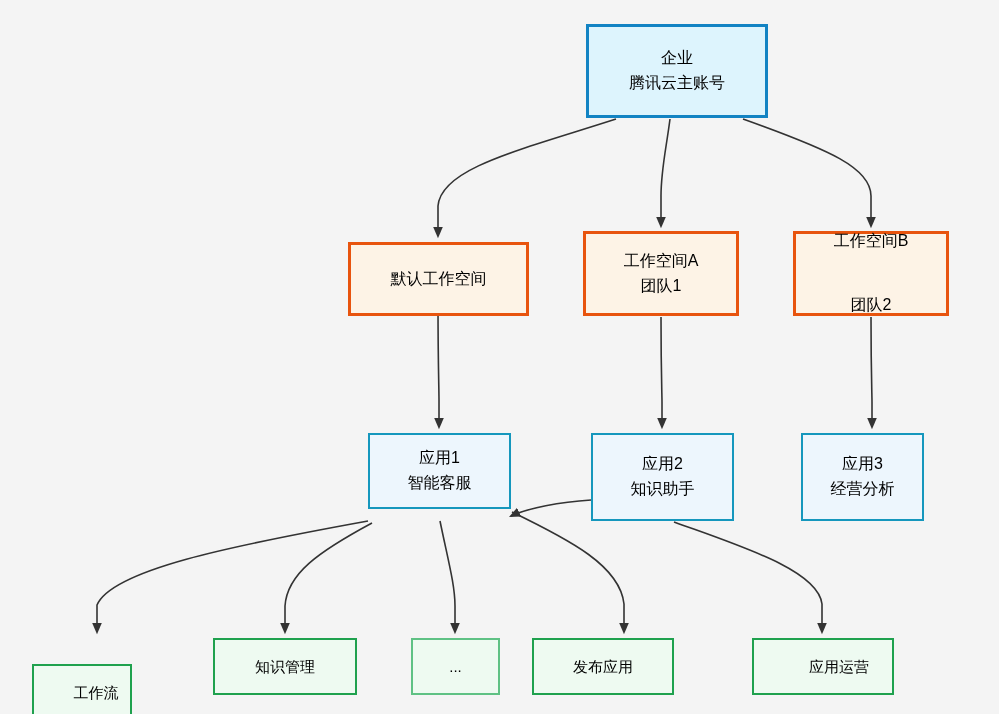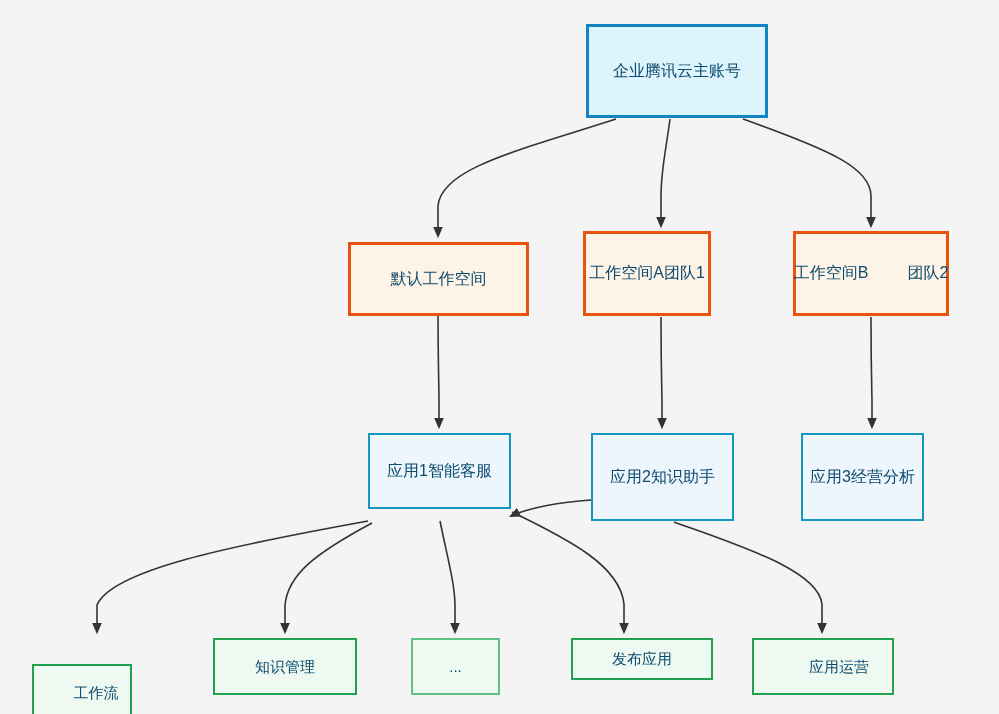--- a/index.html
+++ b/index.html
@@ -29,26 +29,26 @@
   }
   .edge-path {
     fill: none;
     stroke: #333333;
     stroke-width: 1.6;
   }
   .node {
     position: absolute;
     box-sizing: border-box;
     display: flex;
-    flex-direction: row;
+    flex-direction: column;
     align-items: center;
     justify-content: center;
     text-align: center;
     line-height: 1.55;
-    color: #0c4a6e;
+    color: #000000;
     font-size: 16px;
   }
   .node .line {
     display: block;
     white-space: nowrap;
   }
   .node-root {
     border: 3px solid #1283c3;
     background: #ddf4fd;
   }
@@ -92,21 +92,21 @@
       </g>
   </svg>
   <div id="node-layer">
       <div class="node node-root" style="left: 586px; top: 24px; width: 182px; height: 94px; border-color: rgb(18, 131, 195); background: rgb(221, 244, 253);">
         <span class="line">企业</span>
         <span class="line">腾讯云主账号</span>
       </div>
       <div class="node node-ws" style="left: 348px; top: 242px; width: 181px; height: 74px; border-color: rgb(232, 84, 14); background: rgb(253, 243, 230);">
         <span class="line">默认工作空间</span>
       </div>
-      <div class="node node-ws" style="left: 583px; top: 231px; width: 128px; height: 85px; border-color: rgb(232, 84, 14); background: rgb(253, 243, 230);">
+      <div class="node node-ws" style="left: 583px; top: 231px; width: 156px; height: 85px; border-color: rgb(232, 84, 14); background: rgb(253, 243, 230);">
         <span class="line">工作空间A</span>
         <span class="line">团队1</span>
       </div>
       <div class="node node-ws" style="left: 793px; top: 231px; width: 156px; height: 85px; border-color: rgb(232, 84, 14); background: rgb(253, 243, 230); gap: 39px;">
         <span class="line">工作空间B</span>
         <span class="line">团队2</span>
       </div>
       <div class="node node-app" style="left: 368px; top: 433px; width: 143px; height: 76px; border-color: rgb(21, 151, 189); background: rgb(237, 246, 253);">
         <span class="line">应用1</span>
         <span class="line">智能客服</span>
@@ -121,20 +121,20 @@
       </div>
       <div class="node node-cap" style="left: 32px; top: 664px; width: 100px; height: 57px; border-color: rgb(31, 161, 78); background: rgb(238, 250, 241); padding-left: 28px;">
         <span class="line">工作流</span>
       </div>
       <div class="node node-cap" style="left: 213px; top: 638px; width: 144px; height: 57px; border-color: rgb(31, 161, 78); background: rgb(238, 250, 241);">
         <span class="line">知识管理</span>
       </div>
       <div class="node node-cap" style="left: 411px; top: 638px; width: 89px; height: 57px; border-color: rgb(95, 193, 132); background: rgb(238, 250, 241);">
         <span class="line">...</span>
       </div>
-      <div class="node node-cap" style="left: 571px; top: 638px; width: 142px; height: 42px; border-color: rgb(31, 161, 78); background: rgb(238, 250, 241);">
+      <div class="node node-cap" style="left: 532px; top: 638px; width: 142px; height: 57px; border-color: rgb(31, 161, 78); background: rgb(238, 250, 241);">
         <span class="line">发布应用</span>
       </div>
       <div class="node node-cap" style="left: 752px; top: 638px; width: 142px; height: 57px; border-color: rgb(31, 161, 78); background: rgb(238, 250, 241); padding-left: 32px;">
         <span class="line">应用运营</span>
       </div>
     </div>
 </div>
 
 </body></html>

